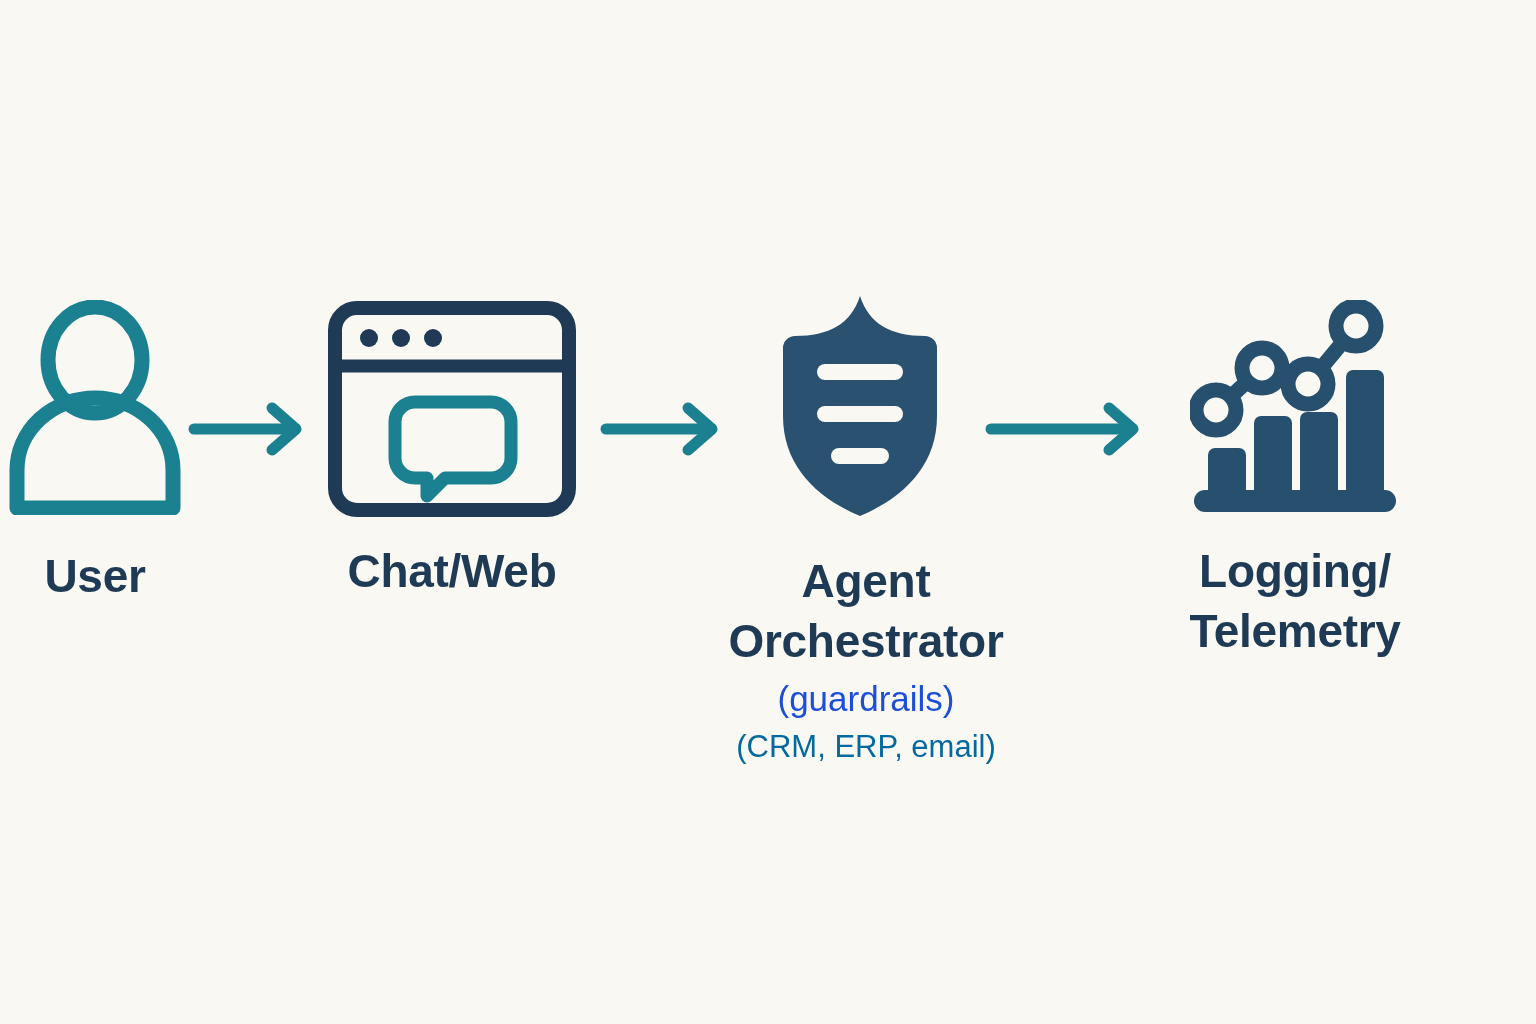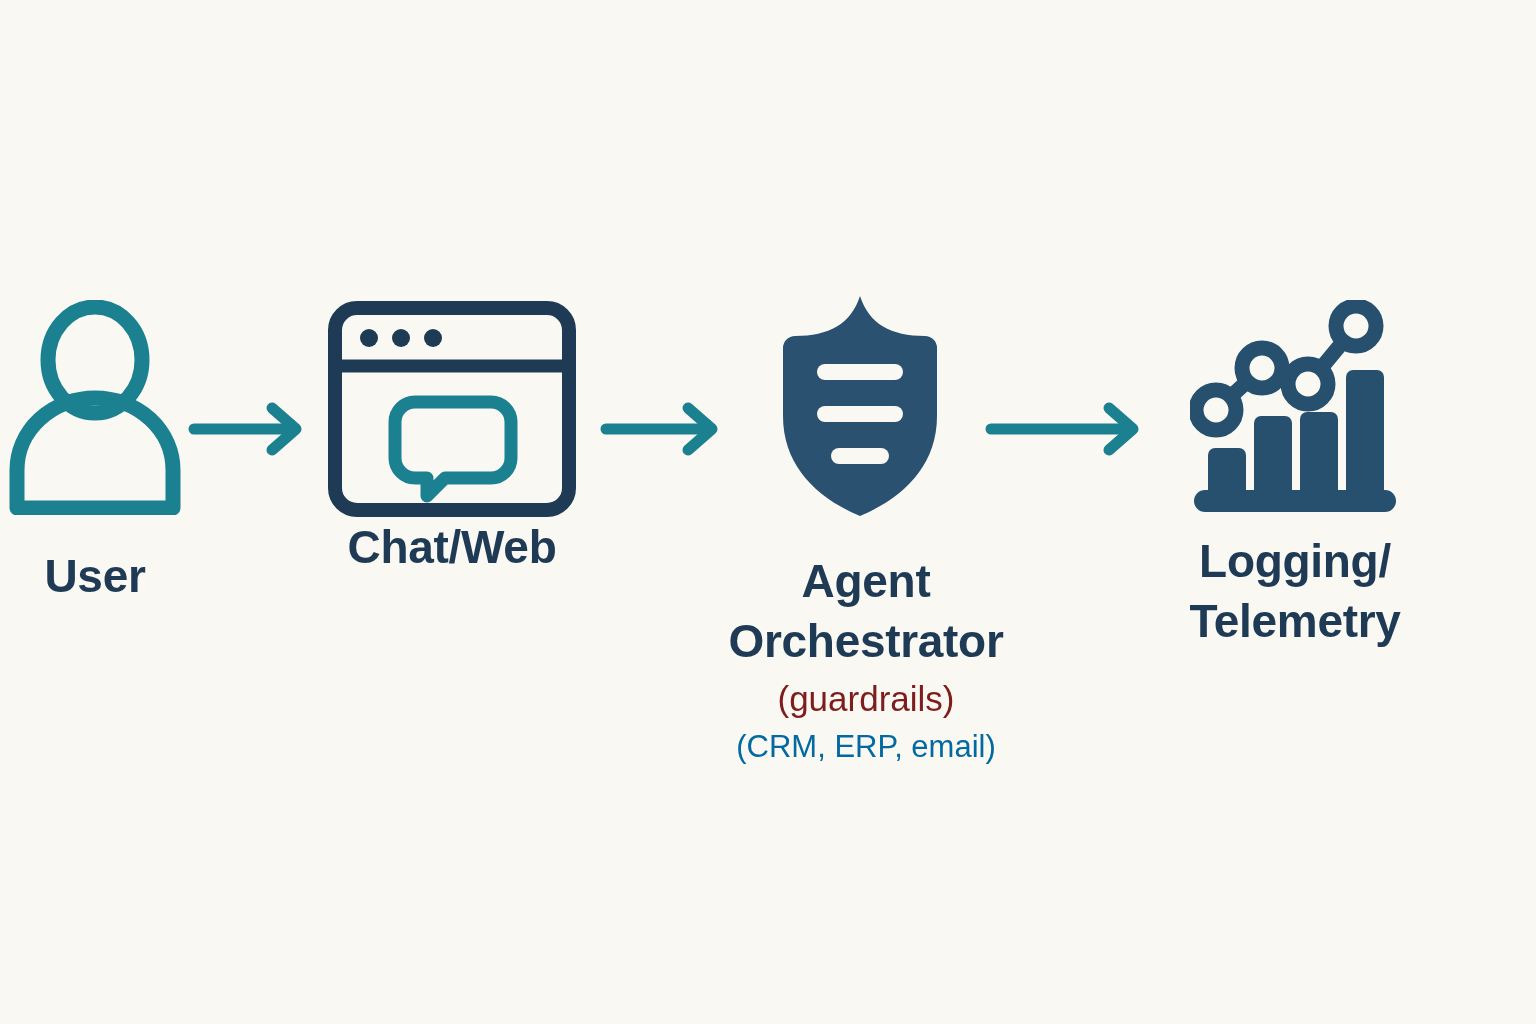--- a/index.html
+++ b/index.html
@@ -46,44 +46,44 @@
     font-size: 46px;
     font-weight: bold;
     color: #1e3a55;
     line-height: 1.30;
     letter-spacing: -0.3px;
     white-space: pre-line;
   }
   .label-sub {
     font-size: 35px;
     font-weight: normal;
-    color: #7f1d1d;
+    color: #1d4ed8;
     line-height: 1.30;
     margin-top: 4px;
   }
   .label-sub2 {
     font-size: 31px;
     font-weight: normal;
     color: #0369a1;
     line-height: 1.30;
     margin-top: 6px;
   }
   .arrow {
     position: absolute;
   }
   
   #stage-user     { left: 0px;    top: 300px; width: 190px; }
   #stage-chat     { left: 318px;  top: 300px; width: 268px; }
   #stage-agent    { left: 690px;  top: 290px; width: 340px; }
   #stage-logging  { left: 1150px; top: 300px; width: 290px; }
 
   #stage-user .labels   { margin-top: 32px; }
-  #stage-chat .labels   { }
+  #stage-chat .labels   { margin-top: 24px; }
   #stage-agent .labels  { margin-top: 30px; margin-left: 12px; }
-  #stage-logging .labels{ margin-top: 10px; }
+  #stage-logging .labels{ margin-top: 20px; }
 
   #arrow-1 { left: 188px;  top: 398px; }
   #arrow-2 { left: 600px;  top: 398px; }
   #arrow-3 { left: 985px;  top: 398px; }
 </style>
 </head>
 <body>
 
 <div id="flow">
 

